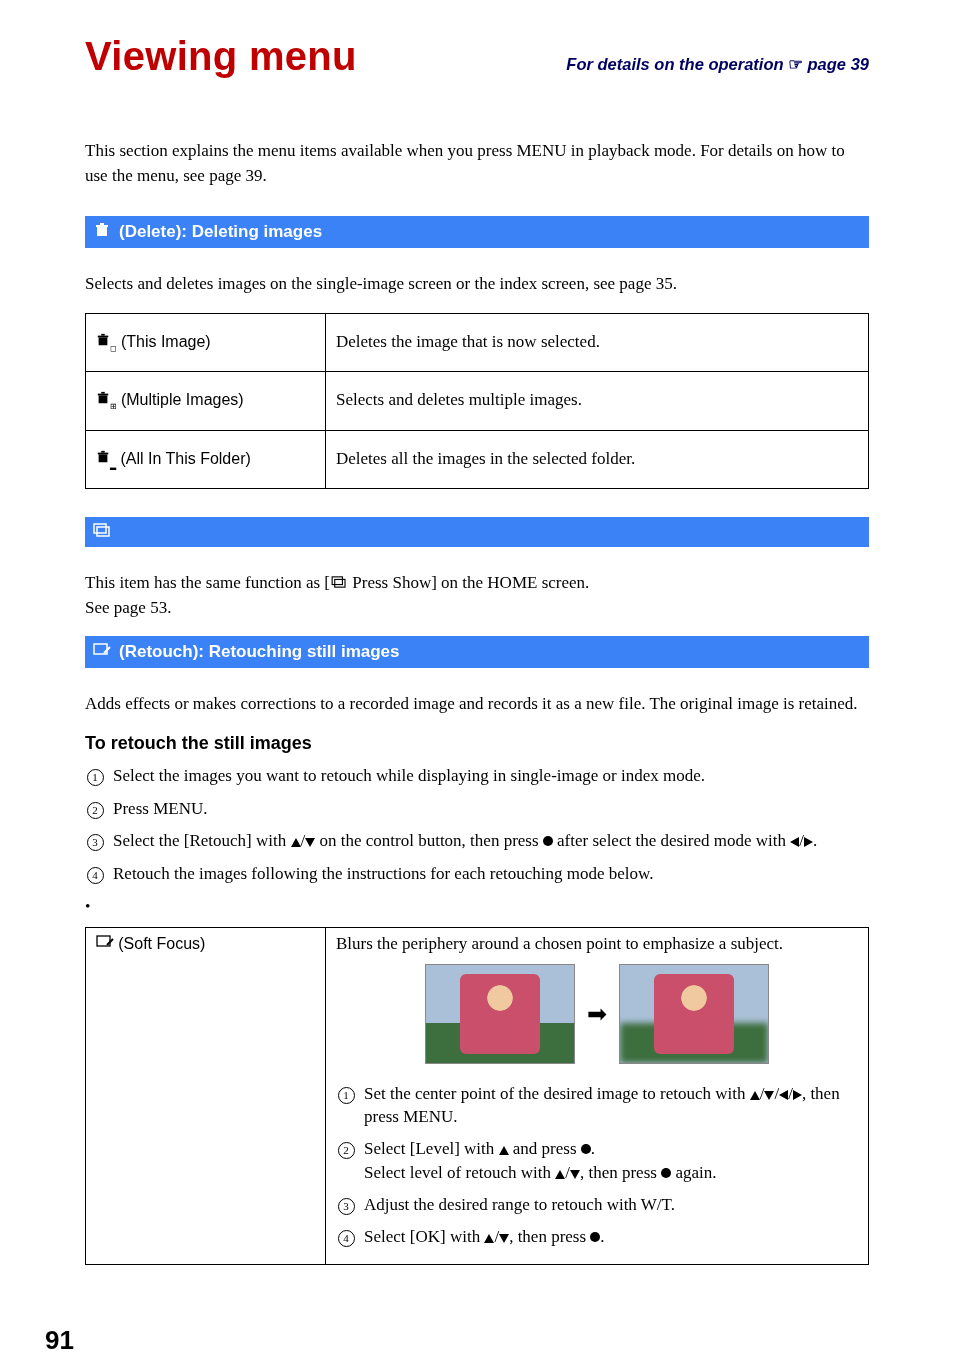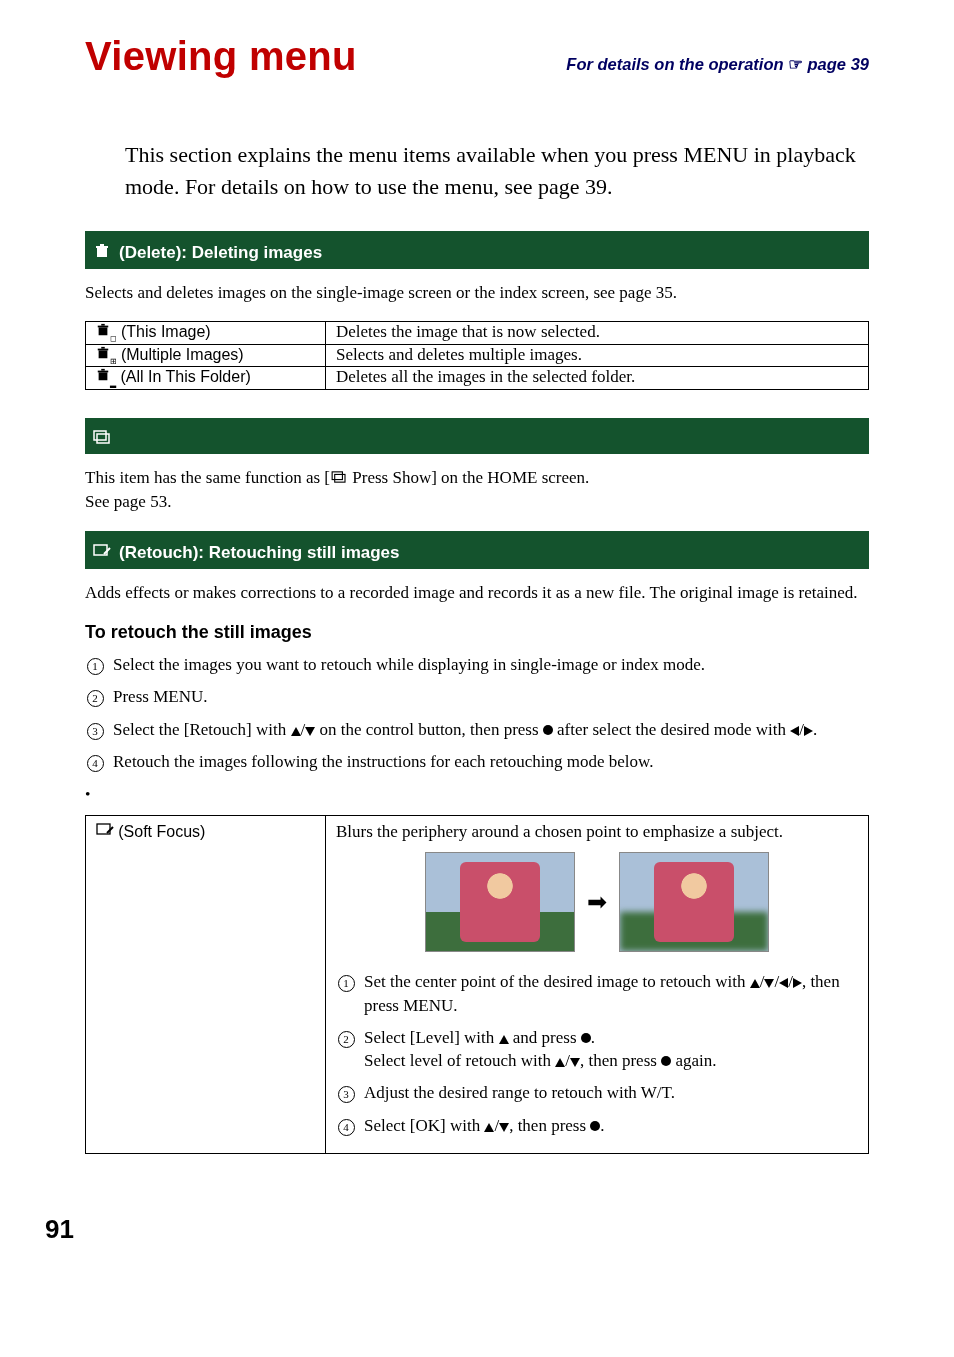--- a/index.html
+++ b/index.html
@@ -2,26 +2,26 @@
 <html><head>
 <meta charset="utf-8">
 <style>
   * { box-sizing: border-box; margin: 0; padding: 0; }
   html, body { width: 954px; background: #fff; font-family: Georgia, 'Times New Roman', serif; color: #000; }
   body { padding: 34px 85px 0 85px; }
   .header-row { display: flex; align-items: baseline; justify-content: space-between; margin-bottom: 60px; text-align: right; }
   .title { font-family: Arial, Helvetica, sans-serif; color: #c00000; font-size: 40px; font-weight: 700; letter-spacing: 0.3px; }
   .header-ref { font-family: Liberation Sans, sans-serif; font-size: 16.5px; font-weight: 700; font-style: italic; color: #000061; }
   .header-ref .pointer { font-style: normal; }
-  .intro { font-size: 22px; line-height: 1.45; margin-bottom: 28px; margin-left: 40px; }
-  .section-bar { background: #14532d; color: #fff; padding: 12px 10px 6px 8px; margin-bottom: 12px; display: flex; align-items: center; gap: 8px; }
+  .intro { font-size: 17px; line-height: 1.45; margin-bottom: 28px; }
+  .section-bar { background: #3b82f6; color: #fff; padding: 6px 10px 6px 8px; margin-bottom: 24px; display: flex; align-items: center; gap: 8px; }
   .section-bar .sb-text { font-family: Arial, Helvetica, sans-serif; font-size: 17px; font-weight: 700; }
   .section-desc { font-size: 17px; line-height: 1.45; margin-bottom: 16px; }
   table.opt { width: 100%; border-collapse: collapse; margin-bottom: 28px; }
-  table.opt td { border: 1px solid #000; padding: 0 10px; font-size: 17px; vertical-align: top; }
+  table.opt td { border: 1px solid #000; padding: 18px 10px; font-size: 17px; vertical-align: top; }
   table.opt td.left { width: 240px; white-space: nowrap; }
   table.opt .m-label { font-family: Arial, Helvetica, sans-serif; font-size: 16px; }
   .subhead { font-family: Arial, Helvetica, sans-serif; font-weight: 700; font-size: 18px; margin: 4px 0 10px 0; }
   .steps { margin-bottom: 10px; }
   .step { display: flex; gap: 8px; font-size: 17px; line-height: 1.45; margin-bottom: 8px; }
   .step .num { flex: 0 0 20px; text-align: center; }
   .step .num .circle { display: inline-flex; align-items: center; justify-content: center; border: 1.3px solid #000; border-radius: 50%; width: 17px; height: 17px; font-size: 11px; line-height: 1; }
   .note-row { display: flex; gap: 8px; font-size: 15.5px; margin: 8px 0 12px 0; }
   table.retouch { width: 100%; border-collapse: collapse; }
   table.retouch td { border: 1px solid #000; padding: 6px 10px; font-size: 17px; vertical-align: top; }

